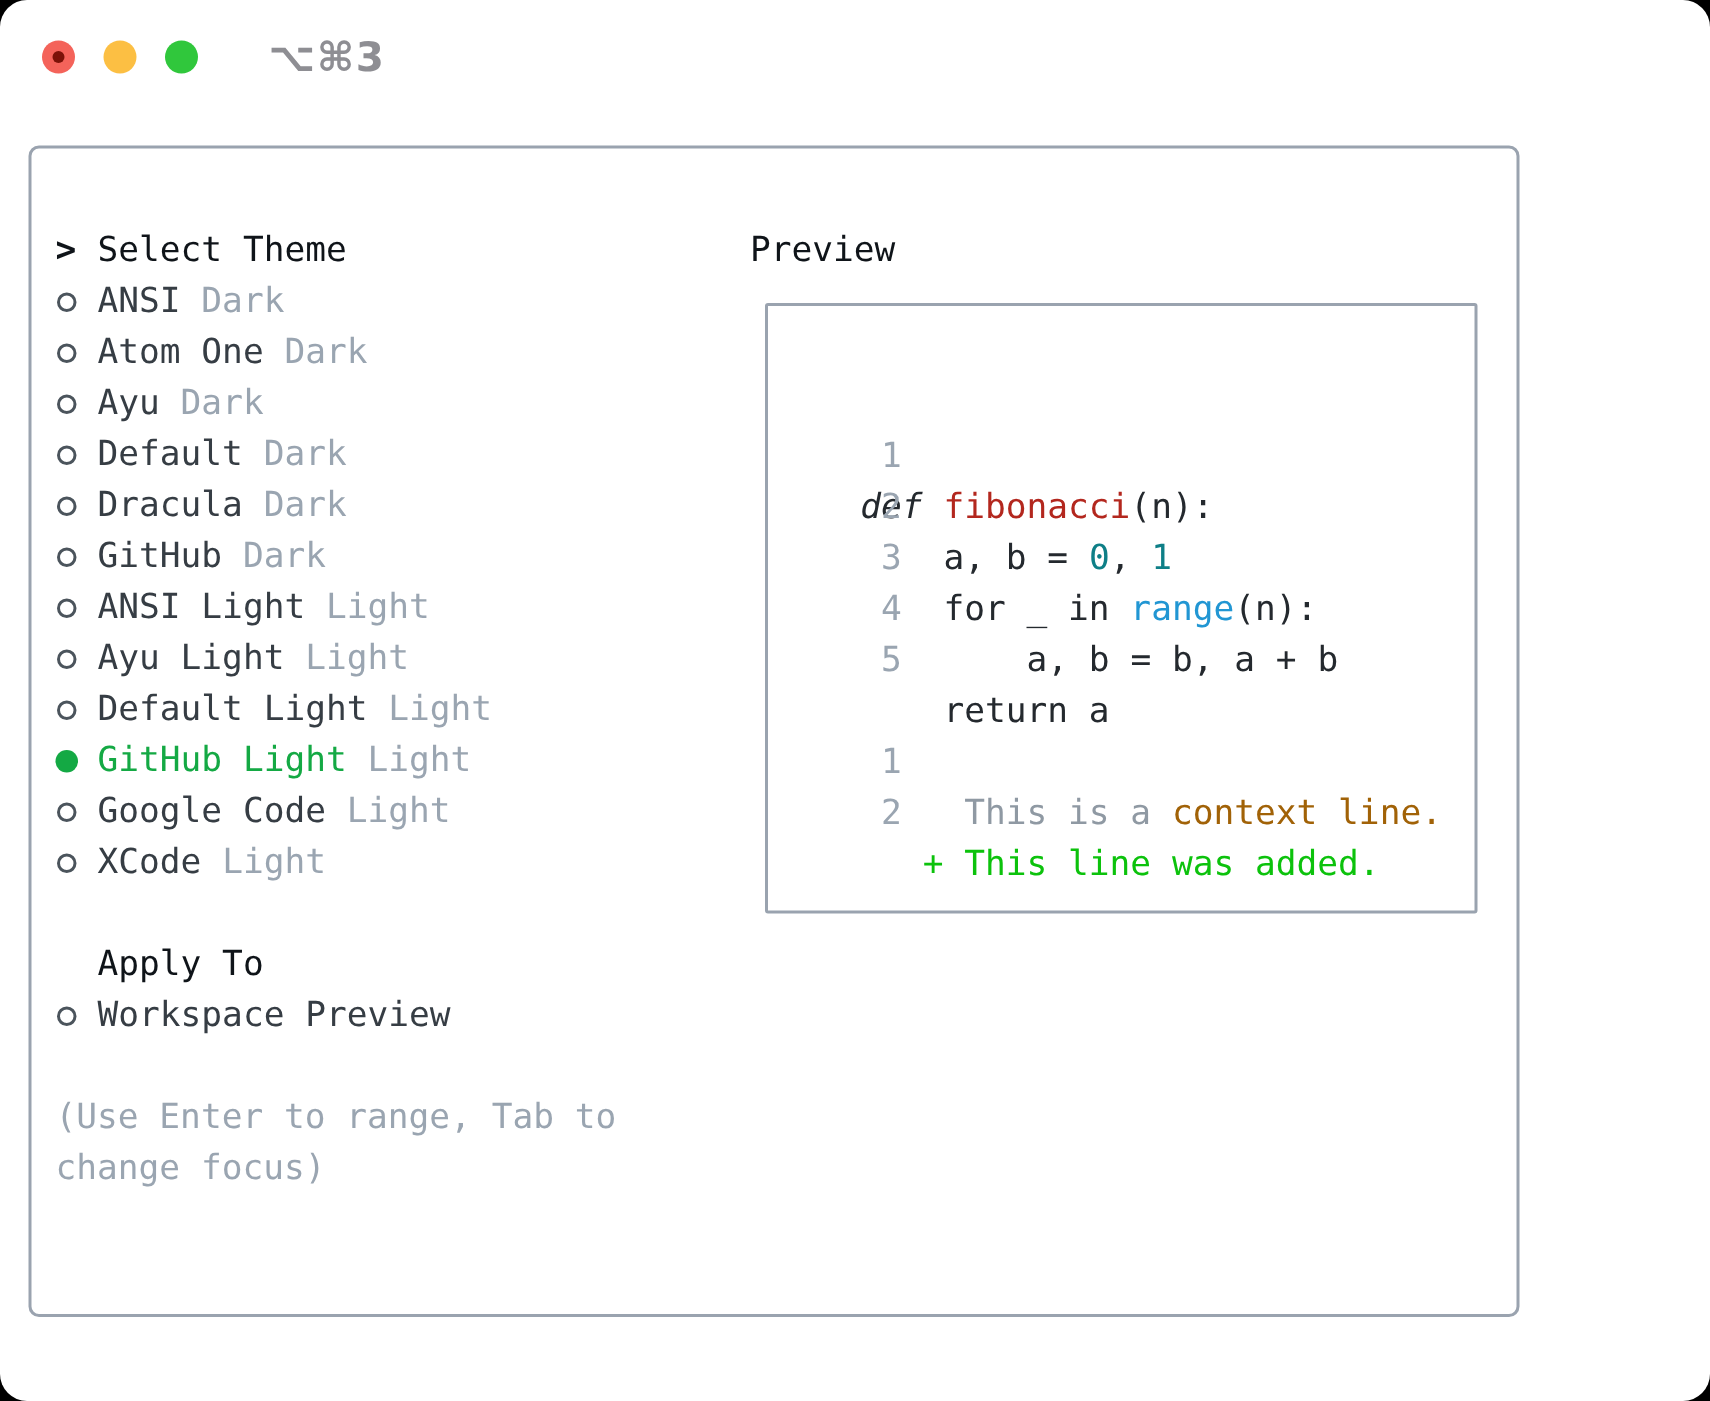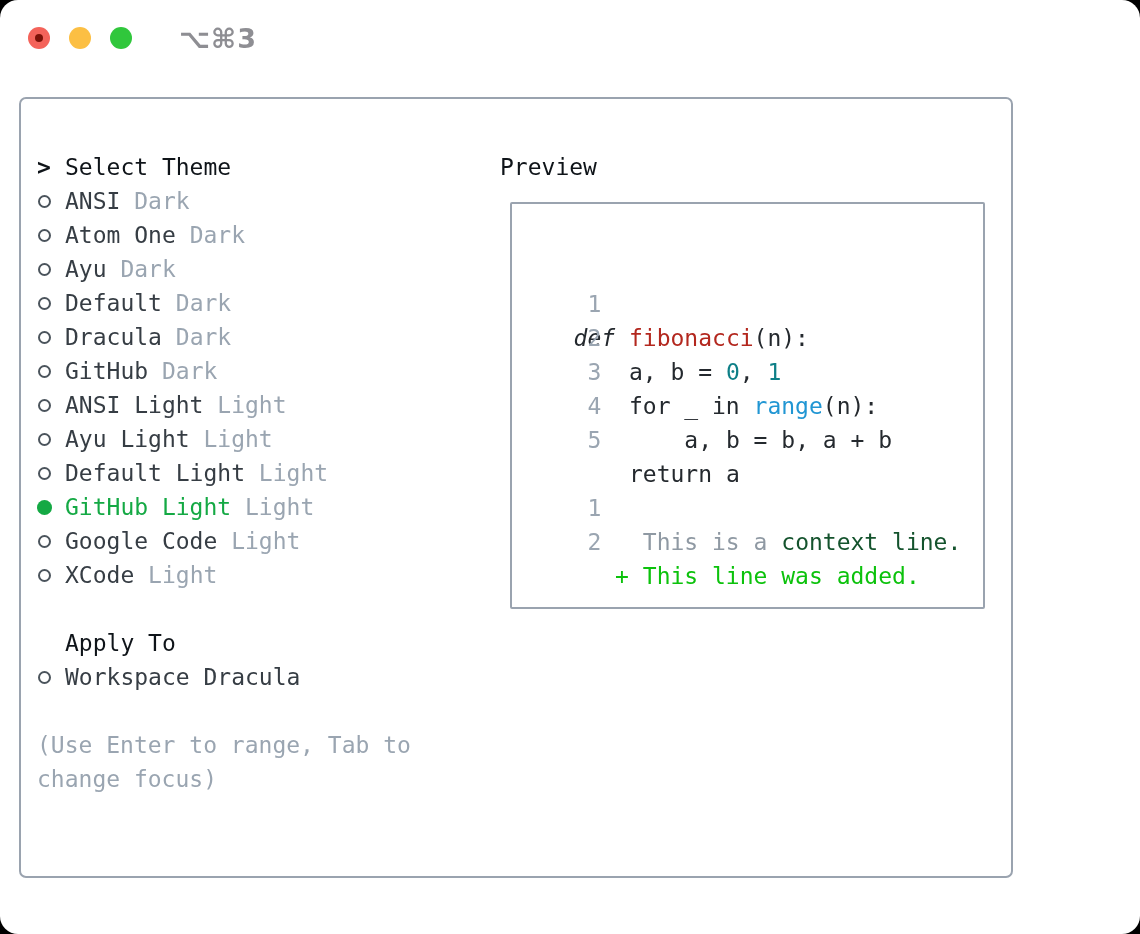--- a/index.html
+++ b/index.html
@@ -241,21 +241,21 @@
 
       <div class="row">
         <span class="gutter"></span>
         <span class="subheader-text">Apply To</span>
       </div>
 
       <div id="apply-list">
 
   <div class="row option">
     <span class="gutter"><span class="radio"></span></span>
-    <span class="opt-name">Workspace Dracula</span>
+    <span class="opt-name">Workspace Preview</span>
   </div>
 </div>
 
       <div class="row spacer"></div>
 
       <div class="hint">(Use Enter to range, Tab to change focus)</div>
     </div>
 
     <div class="right-col">
       <div class="row">
@@ -282,21 +282,21 @@
   <div class="code-row">
     <span class="linenum">5</span>
   <span class="seg" style="color: rgb(36, 41, 46);">     return </span><span class="seg it" style="color: rgb(36, 41, 46);">a</span></div>
 
   <div class="code-row">
     <span class="linenum"></span>
   </div>
 
   <div class="code-row">
     <span class="linenum">1</span>
-  <span class="seg" style="color: rgb(143, 153, 163);">      This is </span><span class="seg it" style="color: rgb(143, 153, 163);">a</span><span class="seg" style="color: #14532d;"> context line.</span></div>
+  <span class="seg" style="color: rgb(143, 153, 163);">      This is </span><span class="seg it" style="color: rgb(143, 153, 163);">a</span><span class="seg" style="color: #a16207;"> context line.</span></div>
 
 
   <div class="code-row">
     <span class="linenum">2</span>
   <span class="seg" style="color: rgb(12, 194, 12);">    + This line </span><span class="seg it" style="color: rgb(12, 194, 12);">was</span><span class="seg" style="color: rgb(12, 194, 12);"> </span><span class="seg it" style="color: rgb(12, 194, 12);">added</span><span class="seg" style="color: rgb(12, 194, 12);">.</span></div>
 </div>
       </div>
     </div>
 
   </div>

